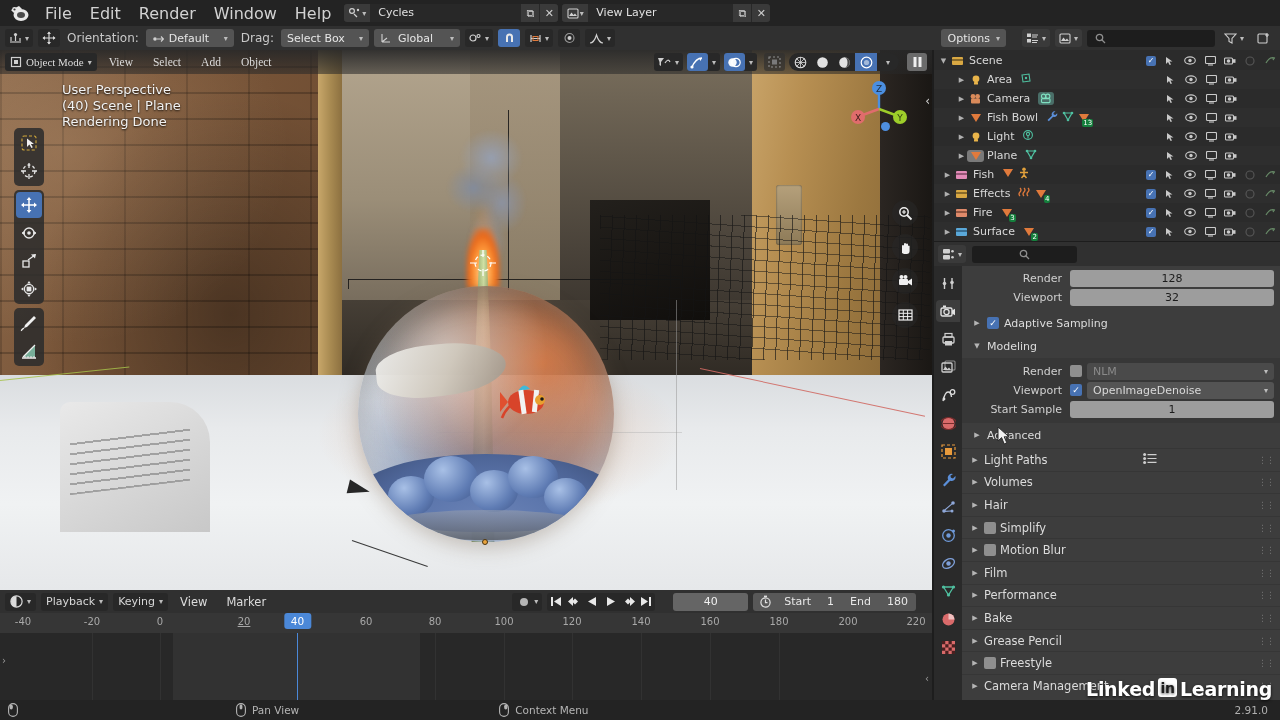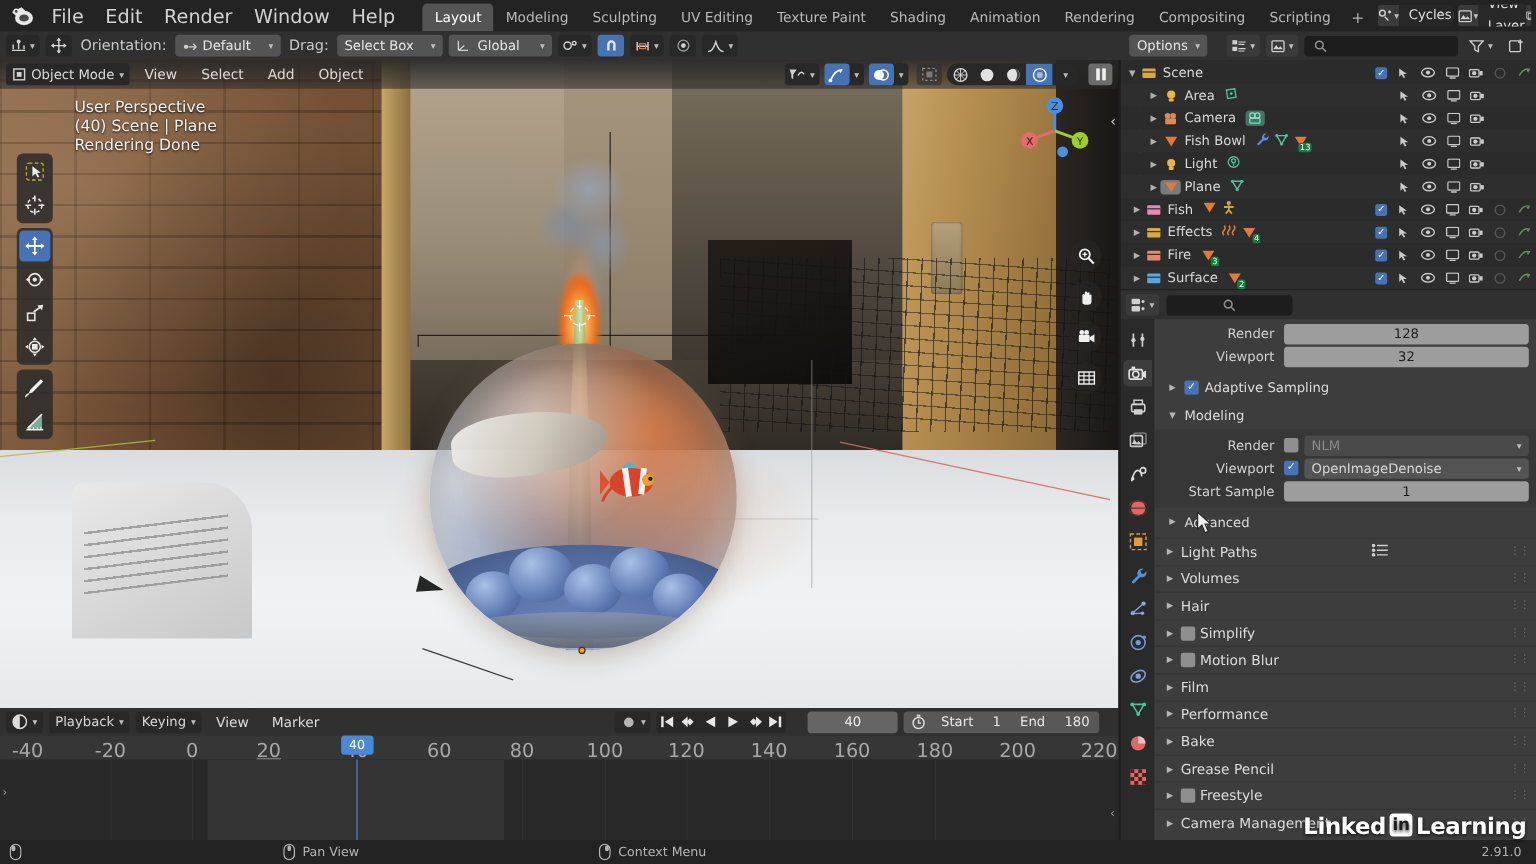--- a/index.html
+++ b/index.html
@@ -235,20 +235,21 @@
   }
   .cursor3d {
     position:absolute; left:468px; top:198px; width:30px; height:30px;
   }
 
   
   .vp-header {
     position:absolute; top:0; left:0; width:932px; height:24px;
     display:flex; align-items:center; padding-left:5px; gap:4px;
     background: linear-gradient(180deg, rgba(40,40,40,.92), rgba(40,40,40,.55));
+    font-family: Liberation Serif, serif;
   }
   .vph-btn {
     height:18px; background:#282828; border-radius:3px; display:flex;
     align-items:center; padding: 0 5px; gap:4px; color:#dcdcdc; font-size:11px;
   }
   .vph-menu { padding: 2px 8px; font-size:11.5px; color:#dcdcdc; }
   .vp-hgroup { display:flex; align-items:center; background:#282828; border-radius:3px; height:18px; }
   .vp-toggle {
     width:21px; height:18px; display:flex; align-items:center; justify-content:center;
     color:#cfcfcf;
@@ -354,21 +355,21 @@
   .timeline { position:absolute; left:0; top:590px; width:932px; height:110px; background:#303030; }
   .tl-header { height:23px; display:flex; align-items:center; padding:0 5px; gap:5px; }
   .tl-btn { height:18px; background:#282828; border-radius:3px; display:flex; align-items:center; padding:0 5px; gap:4px; color:#d8d8d8; font-size:11px; }
   .tl-menu { padding:2px 7px; font-size:11.5px; color:#dcdcdc; }
   .tl-playgroup { display:flex; background:#282828; border-radius:3px; height:18px; align-items:center; }
   .tl-pb { width:18px; height:18px; display:flex; align-items:center; justify-content:center; color:#e0e0e0; }
   .tl-frame { height:18px; width:75px; background:#656565; border-radius:3px; display:flex; align-items:center; justify-content:center; font-size:11px; color:#f0f0f0; }
   .tl-se { height:18px; background:#585858; border-radius:3px; display:flex; align-items:center; font-size:11px; color:#e8e8e8; }
   .tl-se span { padding:0 8px; }
   .tl-ruler { position:relative; height:20px; background:#363636; }
-  .tl-tick { position:absolute; top:3px; font-size:16px; color:#a8a8a8; transform:translateX(-50%); }
+  .tl-tick { position:absolute; top:3px; font-size:10px; color:#a8a8a8; transform:translateX(-50%); }
   .tl-body { position:relative; height:67px; background:#282828; }
   .tl-range { position:absolute; left:173px; top:0; width:247px; height:67px; background:#323232; }
   .tl-gridline { position:absolute; top:0; width:1px; height:67px; background:#323232; }
   .playhead { position:absolute; top:0; width:1px; height:67px; background:#4b88d8; }
   .playhead-lbl {
     position:absolute; top:-20px; left:50%; transform:translateX(-50%);
     background:#4b88d8; color:#fff; border-radius:3px; font-size:10.5px;
     padding:2px 7px; white-space:nowrap;
   }
   .tl-collapse { position:absolute; left:2px; top:22px; color:#9a9a9a; font-size:10px; }
@@ -426,33 +427,20 @@
         <circle cx="5.5" cy="5.5" r="2.4" fill="#e8e8e8"></circle>
         <circle cx="5.5" cy="5.5" r="1.1" fill="#3a3a3a"></circle>
       </svg>
     </div>
     <div class="menu-item">File</div>
     <div class="menu-item">Edit</div>
     <div class="menu-item">Render</div>
     <div class="menu-item">Window</div>
     <div class="menu-item">Help</div>
 
-    <div class="wstabs">
-      <div class="wstab active">Layout</div>
-      <div class="wstab">Modeling</div>
-      <div class="wstab">Sculpting</div>
-      <div class="wstab">UV Editing</div>
-      <div class="wstab">Texture Paint</div>
-      <div class="wstab">Shading</div>
-      <div class="wstab">Animation</div>
-      <div class="wstab">Rendering</div>
-      <div class="wstab">Compositing</div>
-      <div class="wstab">Scripting</div>
-      <div class="ws-plus">+</div>
-    </div>
 
     <div class="scene-field">
       <div class="sf-icon">
         <svg width="13" height="12" viewBox="0 0 13 12">
             <circle cx="4" cy="4" r="2.4" fill="none" stroke="#d0d0d0" stroke-width="1.2"></circle>
             <path d="M6 7 L9 10" stroke="#d0d0d0" stroke-width="1.2" fill="none"></path>
             <circle cx="10" cy="3" r="1.2" fill="#d0d0d0"></circle>
           </svg>
         <span class="caret">▾</span>
       </div>
@@ -1702,21 +1690,21 @@
         <span>End</span>
         <span>180</span>
       </div>
       <div style="width:6px;"></div>
     </div>
 
     <div class="tl-ruler">
       <span class="tl-tick" style="left:23px;">-40</span>
       <span class="tl-tick" style="left:92px;">-20</span>
       <span class="tl-tick" style="left:160px;">0</span>
-      <span class="tl-tick" style="left:224px;text-decoration:underline;">20</span>
+      <span class="tl-tick" style="left:244px;text-decoration:underline;">20</span>
       <span class="tl-tick" style="left:297px;">40</span>
       <span class="tl-tick" style="left:366px;">60</span>
       <span class="tl-tick" style="left:435px;">80</span>
       <span class="tl-tick" style="left:504px;">100</span>
       <span class="tl-tick" style="left:572px;">120</span>
       <span class="tl-tick" style="left:641px;">140</span>
       <span class="tl-tick" style="left:710px;">160</span>
       <span class="tl-tick" style="left:779px;">180</span>
       <span class="tl-tick" style="left:848px;">200</span>
       <span class="tl-tick" style="left:916px;">220</span>

